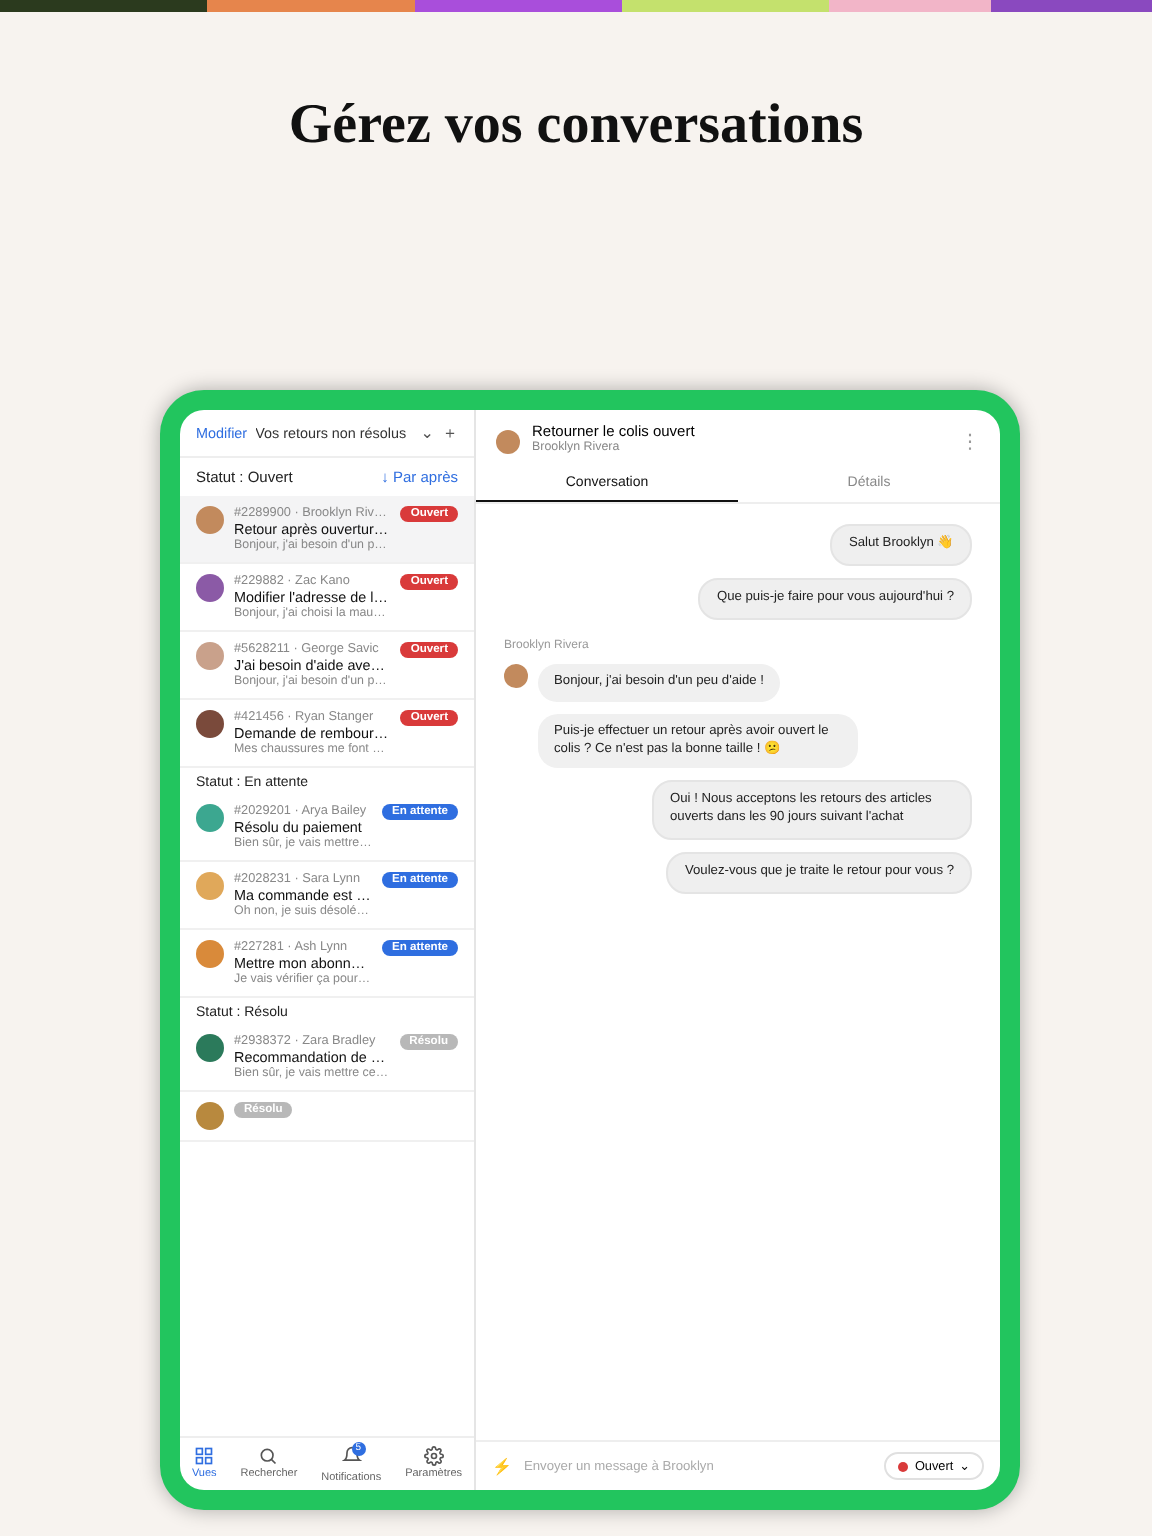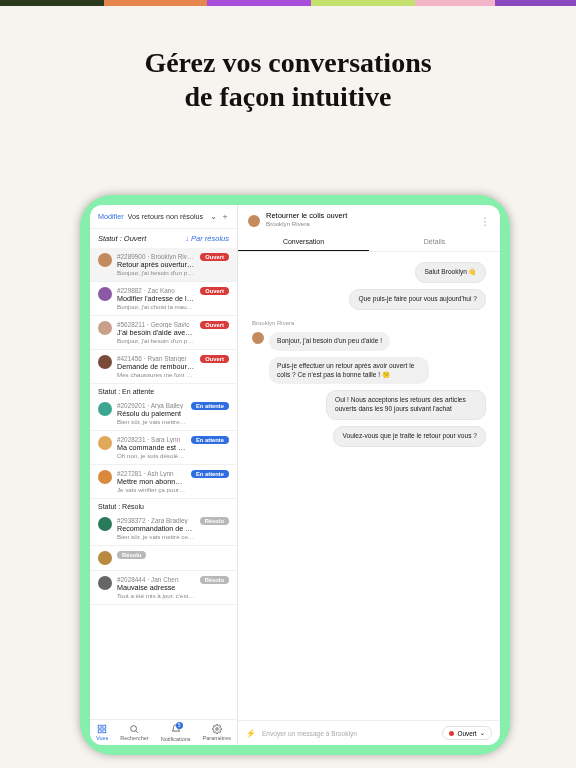--- a/index.html
+++ b/index.html
@@ -1,26 +1,26 @@
 <!DOCTYPE html>
 <html><head>
 <meta charset="utf-8">
 <style>
   * { margin:0; padding:0; box-sizing:border-box; }
   html,body { width:576px; height:768px; font-family:-apple-system,BlinkMacSystemFont,"Segoe UI",sans-serif; background:#f7f3ef; overflow:hidden;}
   .color-strip { height:6px; background:linear-gradient(90deg,#2b3a1e 0 18%,#e6854c 18% 36%,#a94edb 36% 54%,#c4e16d 54% 72%,#f2b5c8 72% 86%,#8a49bf 86% 100%);}
   .headline { text-align:center; font-family:serif; font-weight:600; color:#111; font-size:28px; line-height:1.2; margin:40px 14px 28px;}
-  .tablet { position:absolute; left:80px; top:195px; width:430px; height:560px; border-radius:32px; background:#86efac; padding:10px; box-shadow:0 0 10px rgba(0,0,0,.3);}
+  .tablet { position:absolute; left:80px; top:195px; width:430px; height:560px; border-radius:22px; background:#22c55e; padding:10px; box-shadow:0 0 10px rgba(0,0,0,.3);}
   .screen { width:100%; height:100%; background:#fff; border-radius:12px; display:flex; overflow:hidden; font-size:7.2px;}
   .sidebar { width:148px; border-right:1px solid #e5e5e5; display:flex; flex-direction:column;}
   .sb-top { display:flex; align-items:center; gap:4px; padding:6px 8px; border-bottom:1px solid #eee;}
   .sb-top .mod { color:#2f6ee0;}
   .sb-top .dd { color:#333; font-weight:500; flex:1; white-space:nowrap; overflow:hidden;}
   .sb-top .chev, .sb-top .plus { font-size:8px; color:#555;}
-  .status-head { display:flex; justify-content:space-between; align-items:flex-end; padding:5px 8px; font-size:7.5px; color:#222;font-style:italic;}
+  .status-head { display:flex; justify-content:space-between; align-items:flex-end; padding:5px 8px; font-size:7.5px; color:#222;}
   .status-head .def { color:#2f6ee0;}
   .group-label { padding:4px 8px 2px; font-size:7px; color:#222; font-weight:500;}
   .ticket { display:flex; gap:5px; padding:5px 8px; border-bottom:1px solid #f0f0f0;}
   .ticket.active { background:#f4f4f5;}
   .av { width:14px; height:14px; border-radius:50%; background:#777; flex:none;}
   .tbody { flex:1; overflow:hidden;}
   .meta { font-size:6.4px; color:#888; white-space:nowrap; overflow:hidden; text-overflow:ellipsis;}
   .tt { font-size:7.2px; font-weight:500; color:#111; white-space:nowrap; overflow:hidden; text-overflow:ellipsis;}
   .prev { font-size:6.2px; color:#888; white-space:nowrap; overflow:hidden; text-overflow:ellipsis;}
   .badge { align-self:flex-start; font-size:5.8px; padding:1px 5px; border-radius:7px; color:#fff; font-weight:600;}
@@ -54,36 +54,36 @@
   .status-pill { font-size:6.4px; padding:2px 6px; border-radius:8px; background:#fff; display:flex; align-items:center; gap:3px; border:1px solid #e0e0e0;}
   .status-pill .dot { width:5px; height:5px; border-radius:50%; background:#d93a3a;}
   .notif-dot { position:absolute; width:7px; height:7px; background:#2f6ee0; border-radius:50%; font-size:5px; color:#fff; line-height:7px; text-align:center; top:-2px; right:-2px;}
   .nav-icon-wrap { position:relative;}
 </style>
 </head>
 <body>
 
 <div class="color-strip"></div>
 <div class="headline">
-  <span>Gérez vos conversations</span><br><span>de façon intuitive</span>
+  <span>Gérez vos conversations</span><br>
 </div>
 
 <div class="tablet">
   <div class="screen">
 
     <div class="sidebar">
       <div class="sb-top">
         <span class="mod">Modifier</span>
         <span class="dd"><span>Vos retours non résolus</span></span>
         <span class="chev">⌄</span>
         <span class="plus">＋</span>
       </div>
       <div class="status-head">
         <span>Statut : Ouvert</span>
-        <span class="def">↓ Par résolus</span>
+        <span class="def">↓ Par après</span>
       </div>
       <div id="ticket-list">
           <div class="ticket active">
             <span class="av" style="background:#c28a5d"></span>
       <div class="tbody">
               <div class="meta">#2289900 · Brooklyn Rivera</div>
       <div class="tt">Retour après ouverture du colis</div>
       <div class="prev">Bonjour, j'ai besoin d'un peu d'aid…</div>
             </div>
       <span class="badge b-red">Ouvert</span>
@@ -148,29 +148,20 @@
             <span class="av" style="background:#2b7a5b"></span>
       <div class="tbody">
               <div class="meta">#2938372 · Zara Bradley</div>
       <div class="tt">Recommandation de chaussures</div>
       <div class="prev">Bien sûr, je vais mettre cela à jour po…</div>
             </div>
       <span class="badge b-gray">Résolu</span>
           </div>
           <div class="ticket">
             <span class="av" style="background:#b8893e"></span>
-      <span class="badge b-gray">Résolu</span>
-          </div>
-          <div class="ticket">
-            <span class="av" style="background:#666"></span>
-      <div class="tbody">
-              <div class="meta">#2028444 · Jan Chen</div>
-      <div class="tt">Mauvaise adresse</div>
-      <div class="prev">Tout a été mis à jour, c'est super…</div>
-            </div>
       <span class="badge b-gray">Résolu</span>
           </div>
         </div>
       <div class="bottom-nav">
         <div class="nav-item act">
             <svg viewBox="0 0 24 24">
               <rect x="3" y="3" width="7" height="7"></rect>
               <rect x="14" y="3" width="7" height="7"></rect>
               <rect x="3" y="14" width="7" height="7"></rect>
               <rect x="14" y="14" width="7" height="7"></rect>

